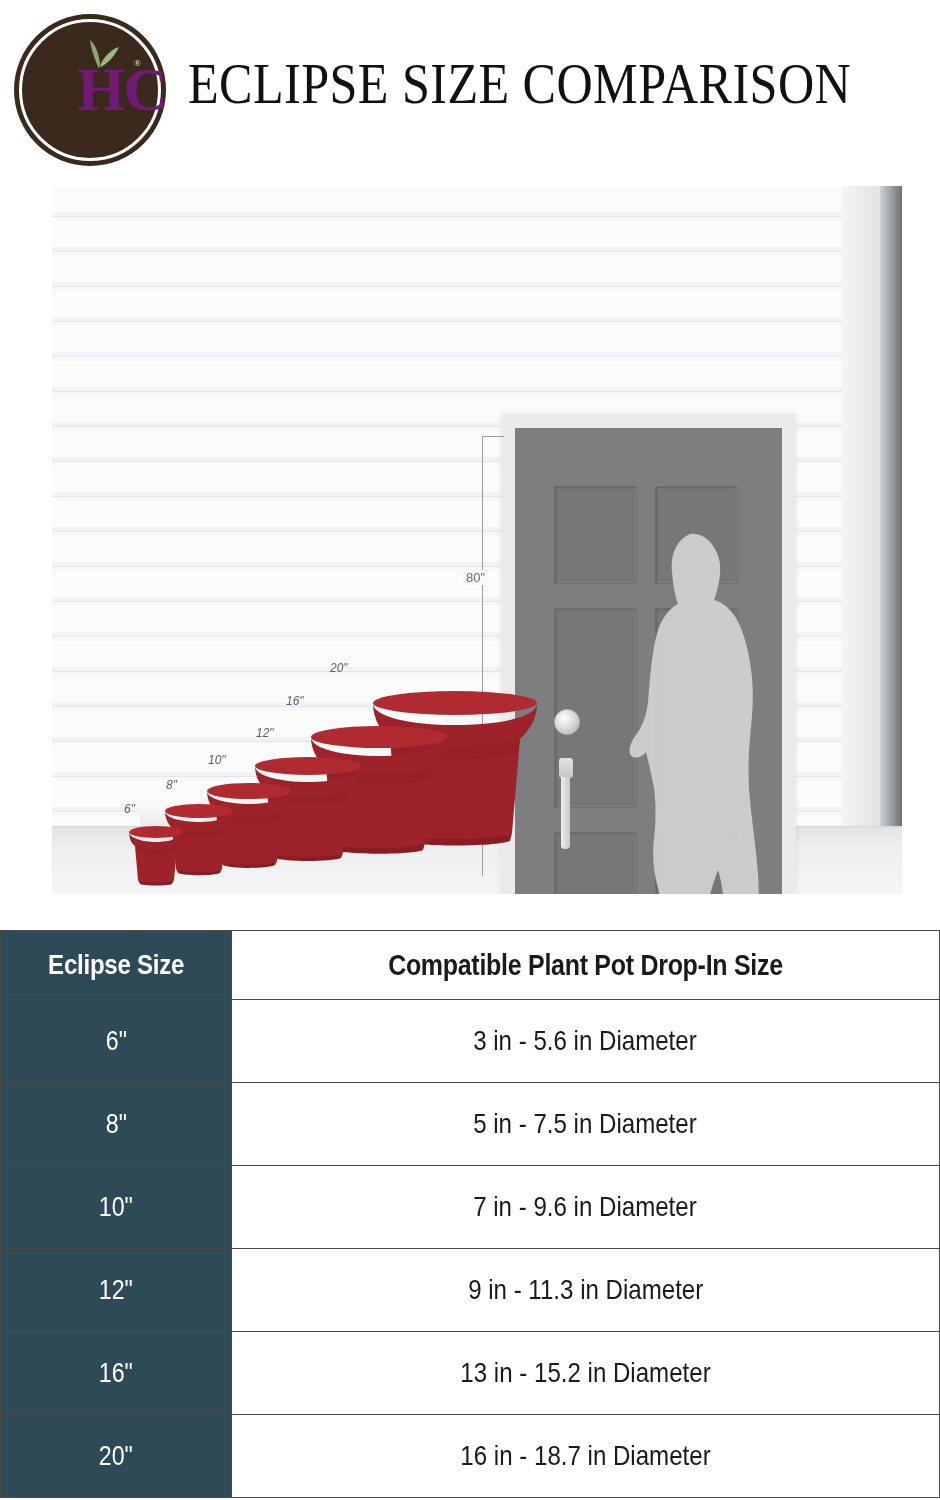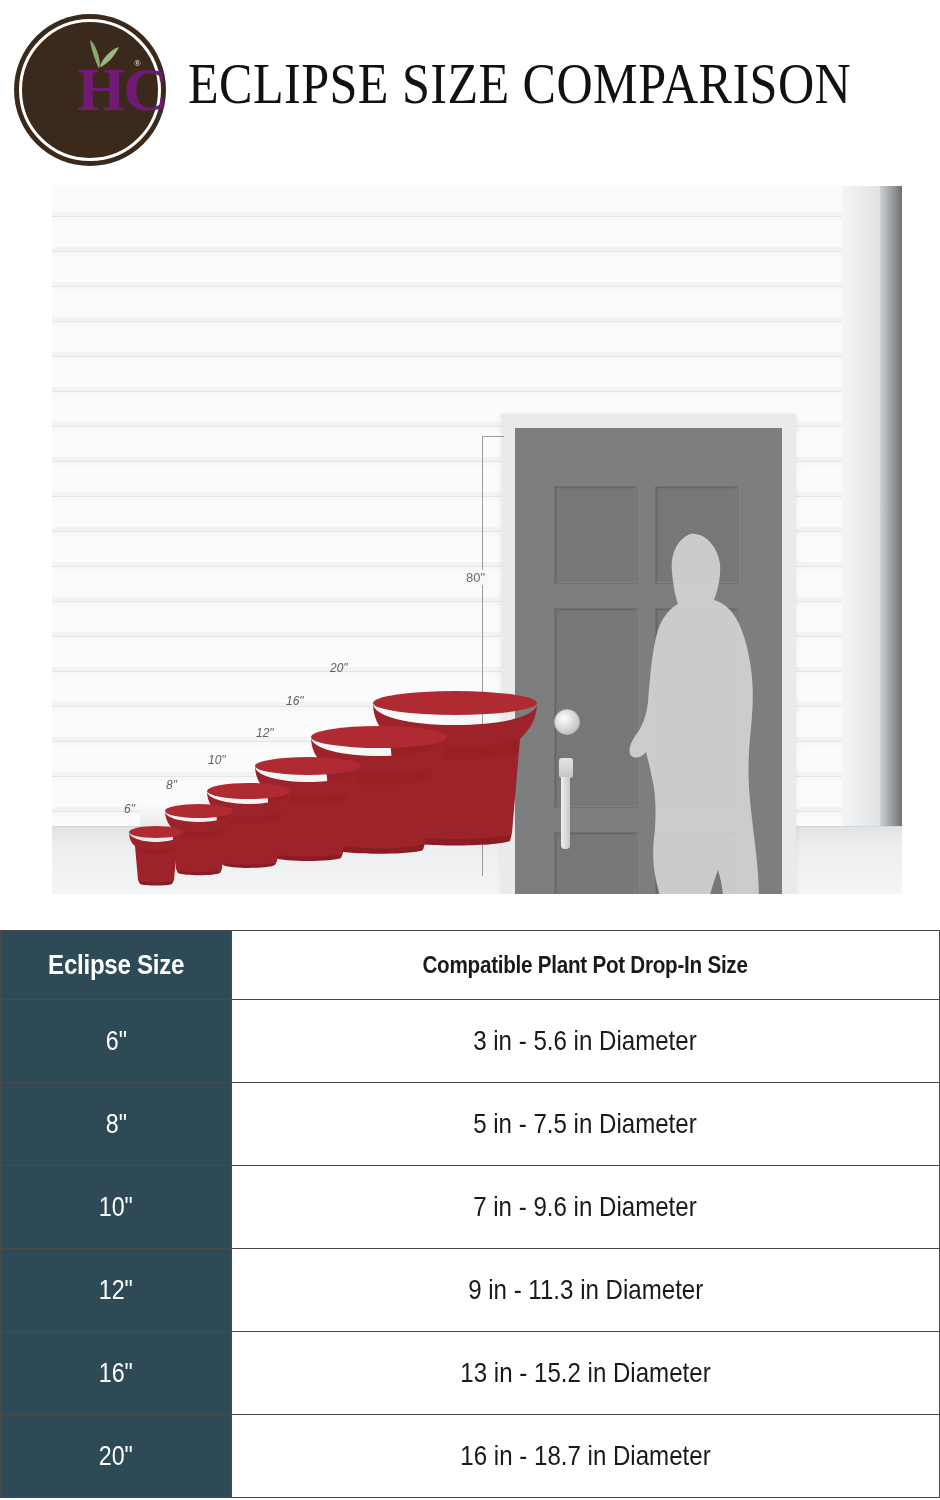--- a/index.html
+++ b/index.html
@@ -157,21 +157,21 @@
     width:708px;background:#ffffff;color:#1a1a1a;text-align:center;vertical-align:middle;
   }
   #table thead .col-size{
     font-size:28px;font-weight:700;height:68px;
     font-family:"Liberation Sans", sans-serif;
     letter-spacing:-0.3px;
     transform:none;
     margin-top:6px;
   }
   #table thead .col-desc{
-    font-size:24px;font-weight:700;height:68px;
+    font-size:29px;font-weight:700;height:68px;
     font-family:"Liberation Sans", sans-serif;
     letter-spacing:-0.3px;
     border-radius:22px;
   }
   #table tbody .col-size{
     font-size:27px;height:82px;font-weight:400;
   }
   #table tbody .col-desc{
     font-size:28px;height:82px;font-weight:400;
   }

